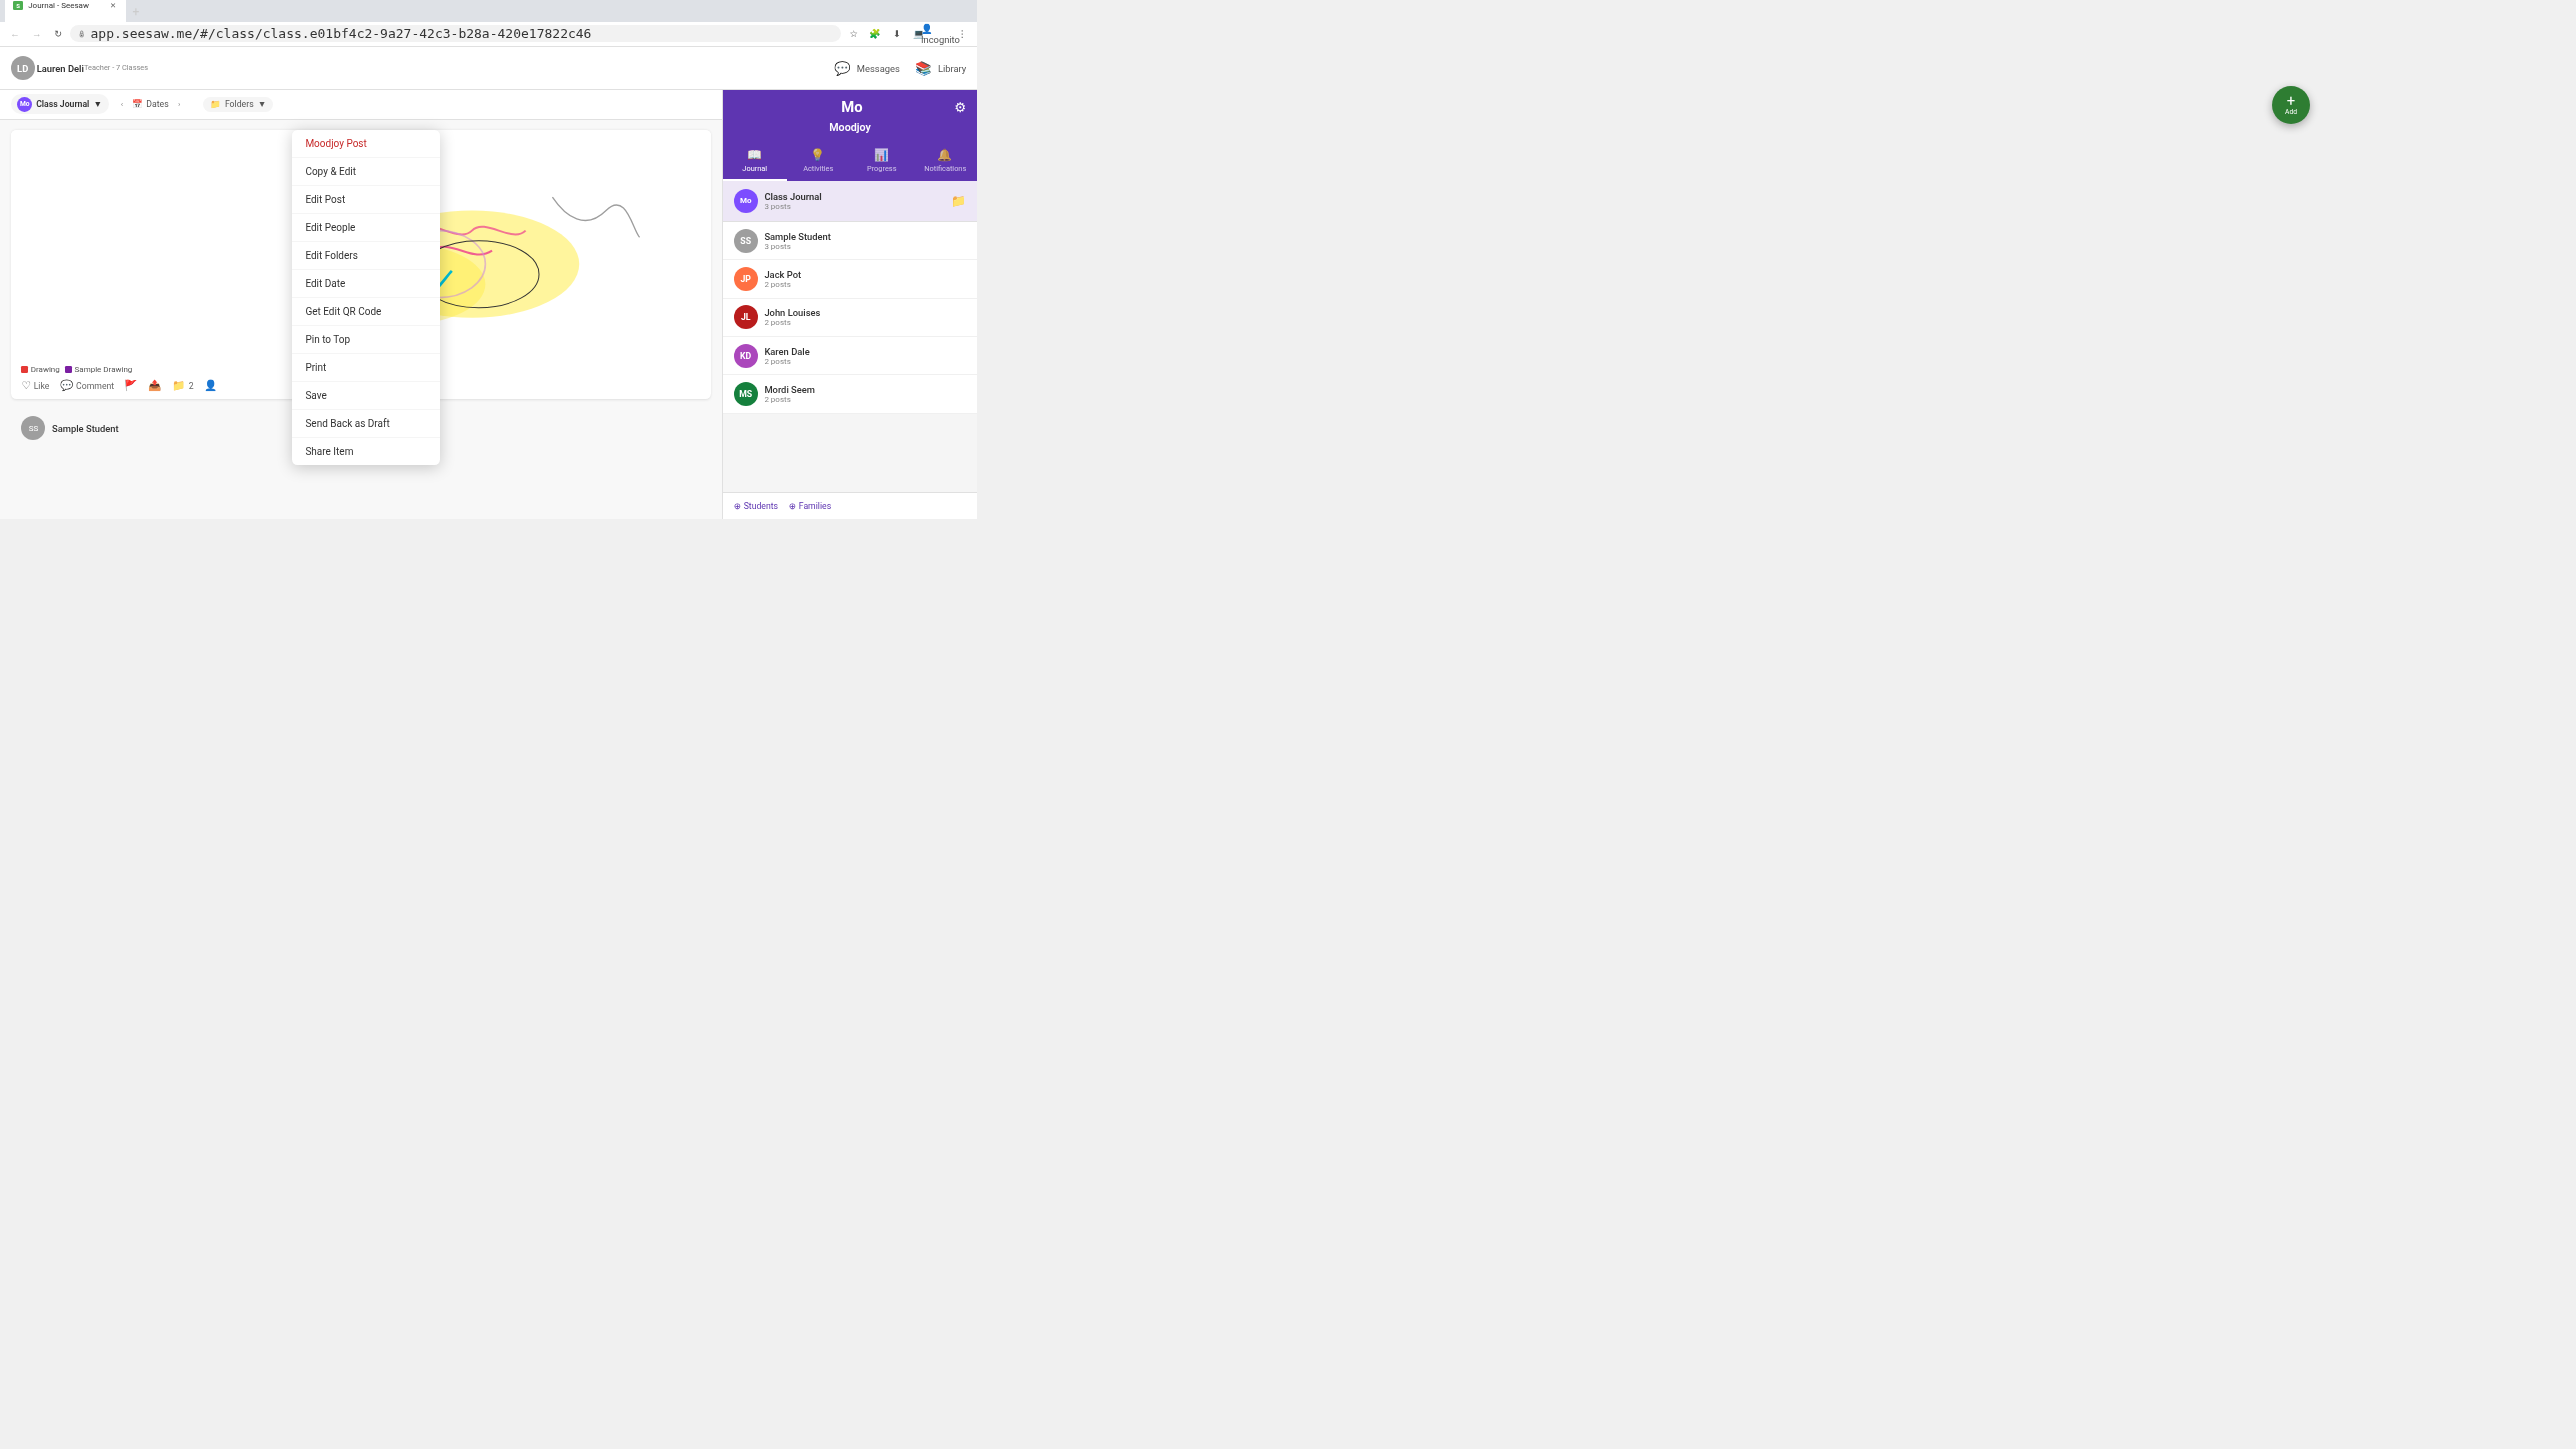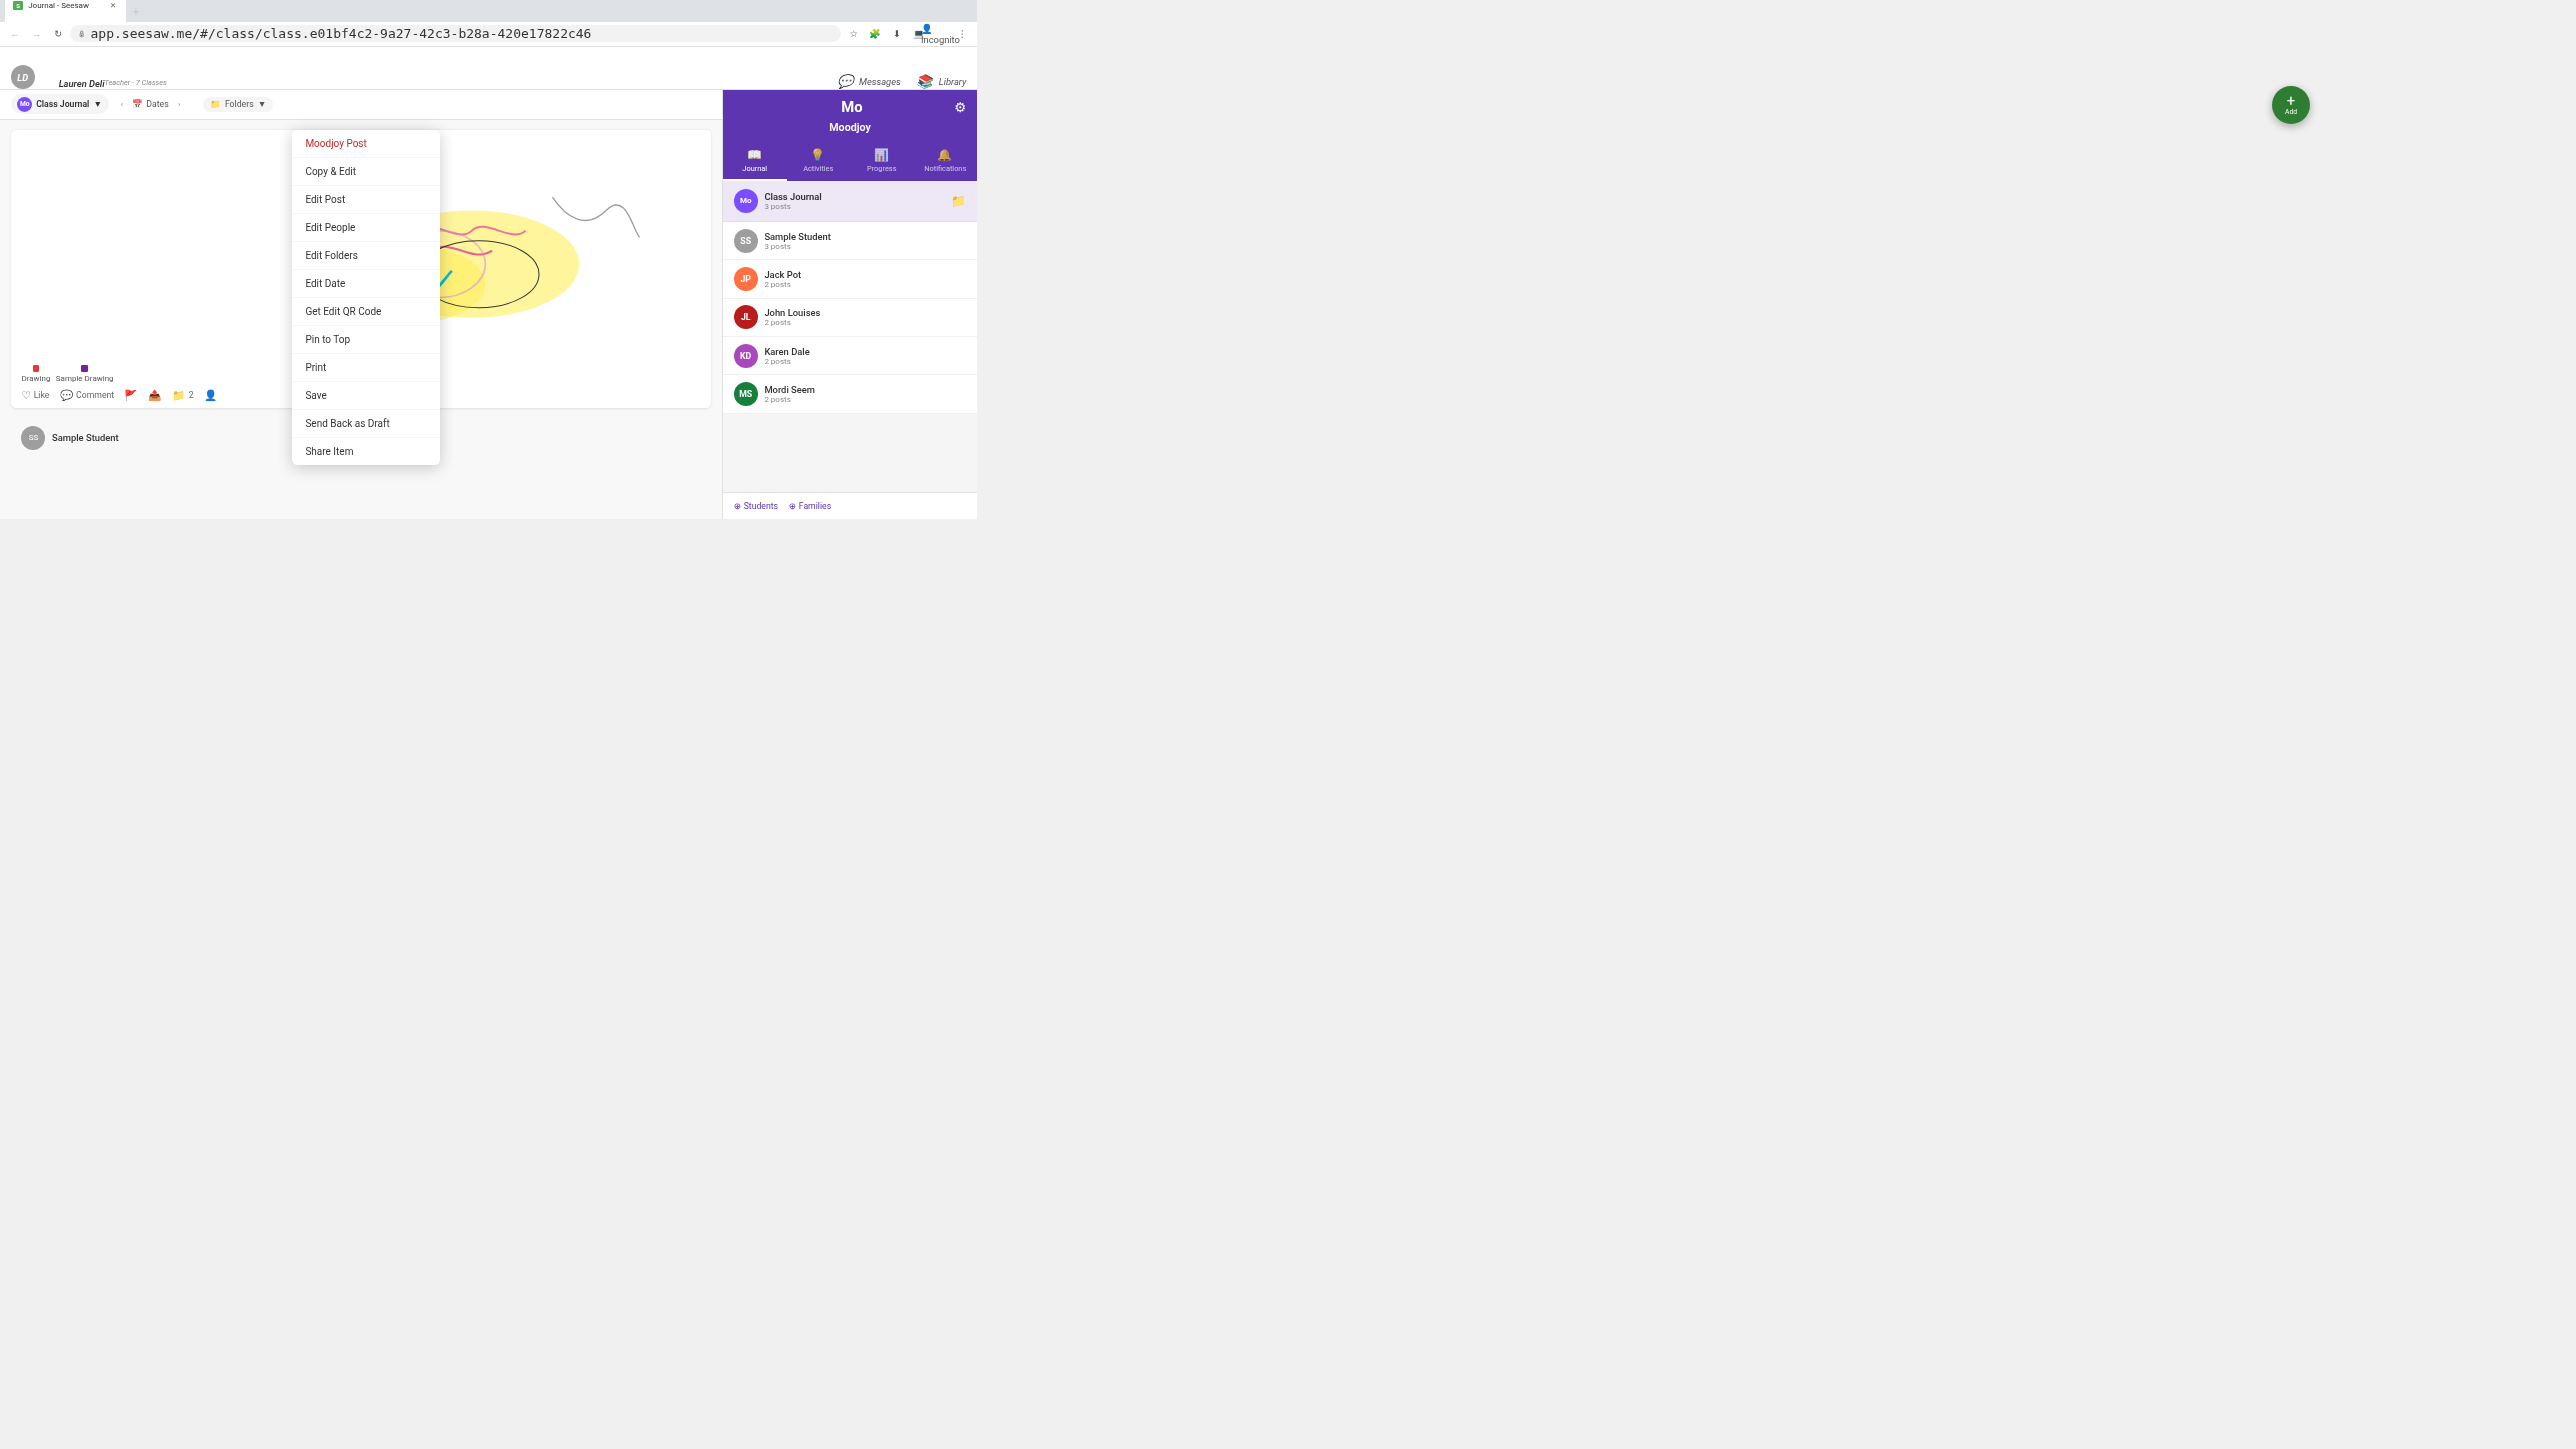--- a/index.html
+++ b/index.html
@@ -104,24 +104,23 @@
       height: calc(547px - 27px - 24px - 24px);
       background: #ffffff;
     }
 
     
     .top-nav {
       height: 43px;
       background: #ffffff;
       border-bottom: 0.7px solid #e0e0e0;
       display: flex;
-      align-items: flex-end;
+      align-items: center;
       padding: 0 10.7px;
-      gap: 24px;
-      font-style: italic;
+      gap: 2px;
     }
     .user-avatar {
       width: 24px;
       height: 24px;
       border-radius: 50%;
       background: #9e9e9e;
       display: flex;
       align-items: center;
       justify-content: center;
       color: white;
@@ -277,21 +276,20 @@
       display: flex;
       gap: 5.4px;
       margin-bottom: 5.4px;
     }
     .tag {
       display: flex;
       align-items: center;
       gap: 2.7px;
       font-size: 8px;
       color: #555;
-      flex-direction: column;
     }
     .tag-dot {
       width: 6.7px;
       height: 6.7px;
       border-radius: 1.3px;
     }
     .post-actions {
       display: flex;
       align-items: center;
       gap: 10.7px;

